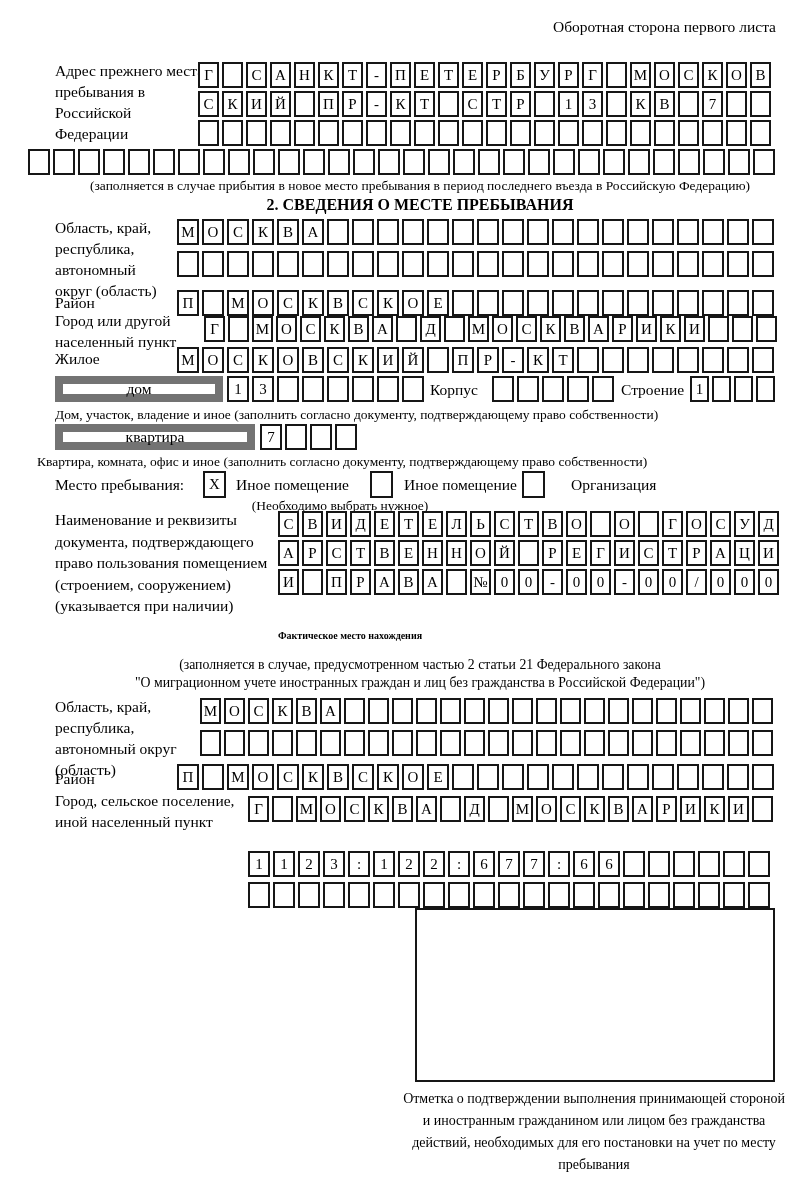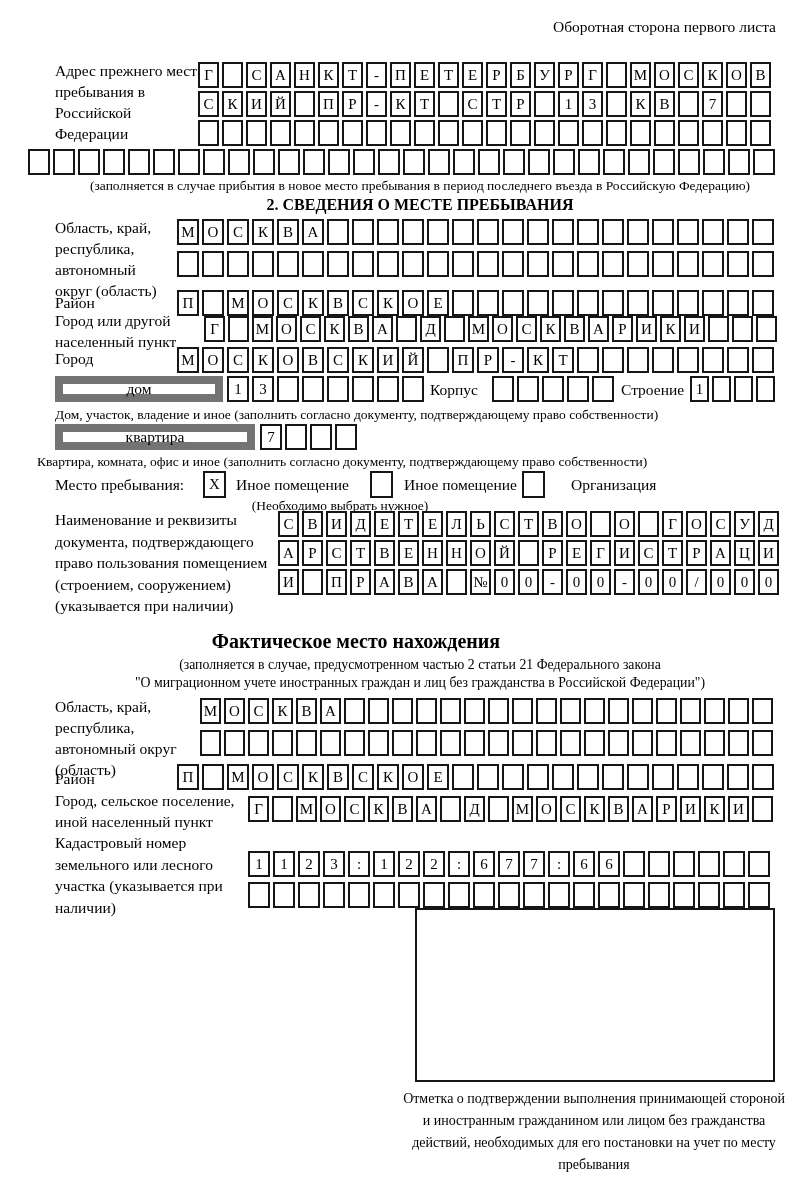--- a/index.html
+++ b/index.html
@@ -248,21 +248,21 @@
       <span class="cbox">А</span>
       <span class="cbox">Р</span>
       <span class="cbox">И</span>
       <span class="cbox">К</span>
       <span class="cbox">И</span>
       <span class="cbox"></span>
       <span class="cbox"></span>
       <span class="cbox"></span>
     </div>
 
-  <div class="abs lbl" style="left:35px;top:348px;">Город</div>
+  <div class="abs lbl" style="left:35px;top:348px;">Жилое</div>
   <div class="abs crow p25" style="left:157px;top:347px;">
       <span class="cbox">М</span>
       <span class="cbox">О</span>
       <span class="cbox">С</span>
       <span class="cbox">К</span>
       <span class="cbox">О</span>
       <span class="cbox">В</span>
       <span class="cbox">С</span>
       <span class="cbox">К</span>
       <span class="cbox">И</span>
@@ -393,21 +393,21 @@
       <span class="cbox">0</span>
       <span class="cbox">-</span>
       <span class="cbox">0</span>
       <span class="cbox">0</span>
       <span class="cbox">/</span>
       <span class="cbox">0</span>
       <span class="cbox">0</span>
       <span class="cbox">0</span>
     </div>
 
-  <div class="abs ttl" style="left:10px;top:630px;width:652px;font-size:20px;">Фактическое место нахождения</div>
+  <div class="abs ttl" style="left:4px;top:630px;width:652px;font-size:10px;">Фактическое место нахождения</div>
   <div class="abs cap ctr" style="left:0;top:656px;width:800px;font-size:13.8px;">(заполняется в случае, предусмотренном частью 2 статьи 21 Федерального закона</div>
   <div class="abs cap ctr" style="left:0;top:674px;width:800px;font-size:13.8px;">"О миграционном учете иностранных граждан и лиц без гражданства в Российской Федерации")</div>
 
   <div class="abs lbl" style="left:35px;top:696px;width:150px;">Область, край, республика, автономный округ (область)</div>
   <div class="abs crow p24" style="left:180px;top:698px;">
       <span class="cbox">М</span>
       <span class="cbox">О</span>
       <span class="cbox">С</span>
       <span class="cbox">К</span>
       <span class="cbox">В</span>
@@ -505,21 +505,20 @@
       <span class="cbox">К</span>
       <span class="cbox">В</span>
       <span class="cbox">А</span>
       <span class="cbox">Р</span>
       <span class="cbox">И</span>
       <span class="cbox">К</span>
       <span class="cbox">И</span>
       <span class="cbox"></span>
     </div>
 
-  <div class="abs lbl" style="left:35px;top:832px;width:185px;line-height:21.5px;">Кадастровый номер земельного или лесного участка (указывается при наличии)</div>
   <div class="abs crow p25" style="left:228px;top:851px;">
       <span class="cbox">1</span>
       <span class="cbox">1</span>
       <span class="cbox">2</span>
       <span class="cbox">3</span>
       <span class="cbox">:</span>
       <span class="cbox">1</span>
       <span class="cbox">2</span>
       <span class="cbox">2</span>
       <span class="cbox">:</span>

